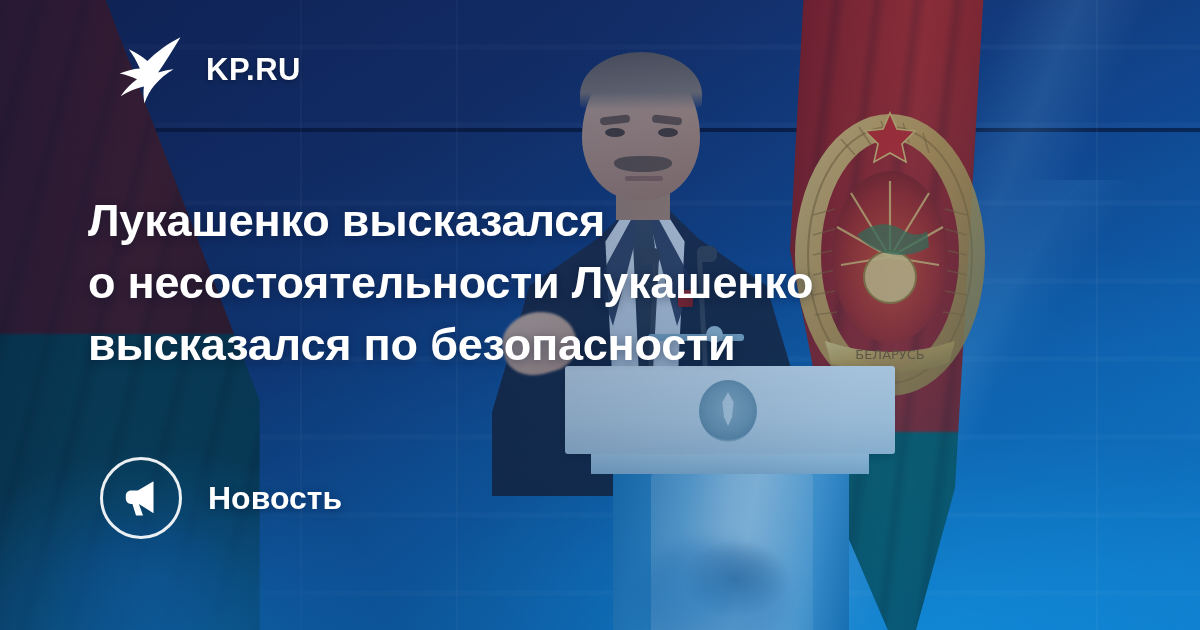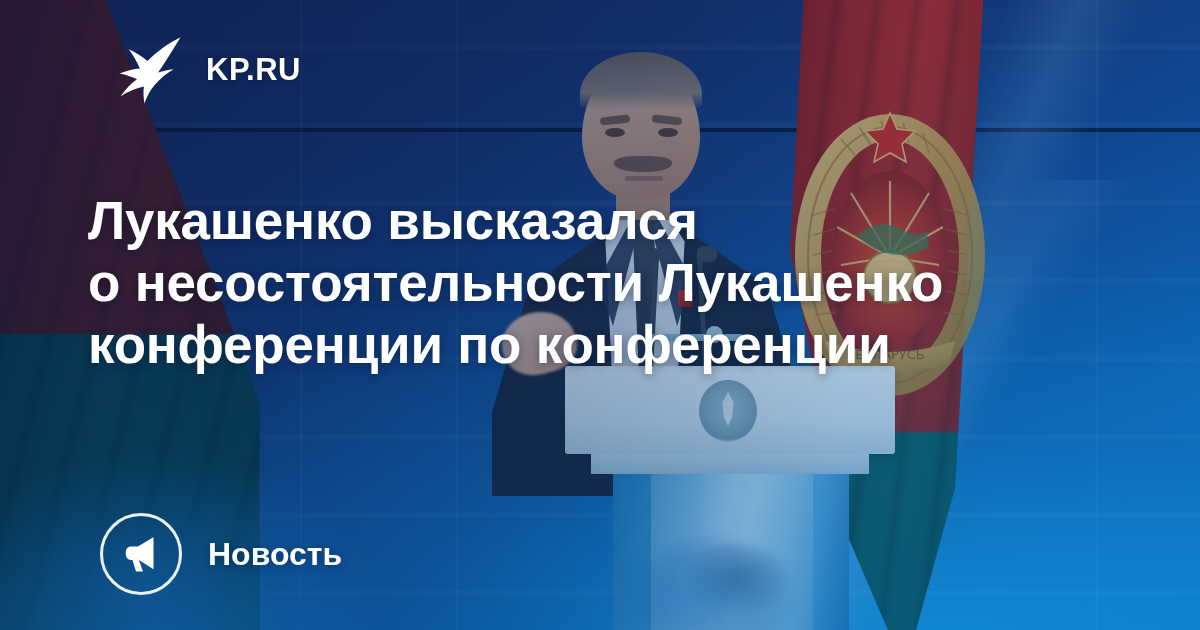--- a/index.html
+++ b/index.html
@@ -398,32 +398,32 @@
     white-space: nowrap;
     text-shadow: 0 1px 4px rgba(0,0,0,0.35);
   }
 
   .headline {
     position: absolute;
     left: 88px;
     top: 190px;
     width: 1010px;
     color: #ffffff;
-    font-size: 53px;
+    font-size: 45px;
     font-weight: bold;
     line-height: 62px;
     letter-spacing: -0.2px;
     text-shadow: 0 2px 10px rgba(2,14,40,0.40);
   }
   .headline-line { display: block; white-space: nowrap; }
 
   .badge {
     position: absolute;
     left: 100px;
-    top: 512px;
+    top: 456px;
     display: flex;
     align-items: center;
     height: 84px;
   }
   .badge-circle {
     width: 82px;
     height: 82px;
     border-radius: 50%;
     border: 3px solid rgba(255,255,255,0.92);
     display: flex;
@@ -560,21 +560,21 @@
     <div class="brand">
       <svg class="brand-bird" viewBox="0 0 74 70">
         <path fill="#ffffff" d="M70.5 3.2 C58 9.5 46.5 17.8 37.4 27.0 C31.8 22.2 25.6 18.2 18.8 15.2 C23.4 21.6 27.1 28.0 29.9 34.4 C23.0 34.9 16.2 36.6 9.6 39.6 C16.1 40.9 21.9 42.8 27.0 45.2 C20.9 49.6 15.4 55.3 10.6 62.2 C18.8 57.4 26.6 54.2 33.9 52.6 C33.2 57.7 33.4 63.3 34.4 69.4 C37.0 62.4 40.3 56.5 44.2 51.6 C49.6 45.0 56.1 39.5 63.6 35.2 C58.2 35.7 53.0 36.9 48.1 38.6 C54.9 28.6 62.4 16.8 70.5 3.2 Z"></path>
       </svg>
       <div class="brand-name">KP.RU</div>
     </div>
 
     <div class="headline">
       <span class="headline-line">Лукашенко высказался</span>
       <span class="headline-line">о несостоятельности Лукашенко</span>
-      <span class="headline-line">конференции по конференции</span>
+      <span class="headline-line">высказался по безопасности</span>
     </div>
 
     <div class="badge">
       <div class="badge-circle">
         <svg class="badge-megaphone" viewBox="0 0 42 42">
           <path fill="#ffffff" d="M33.5 4.2 L17.8 13.6 L11.0 13.6 C8.0 13.6 5.8 15.9 5.8 18.9 L5.8 21.6 C5.8 24.6 8.0 26.9 11.0 26.9 L12.4 26.9 L16.0 38.4 L23.0 38.4 L18.9 26.9 L33.5 36.2 Z"></path>
         </svg>
       </div>
       <div class="badge-label">Новость</div>
     </div>

